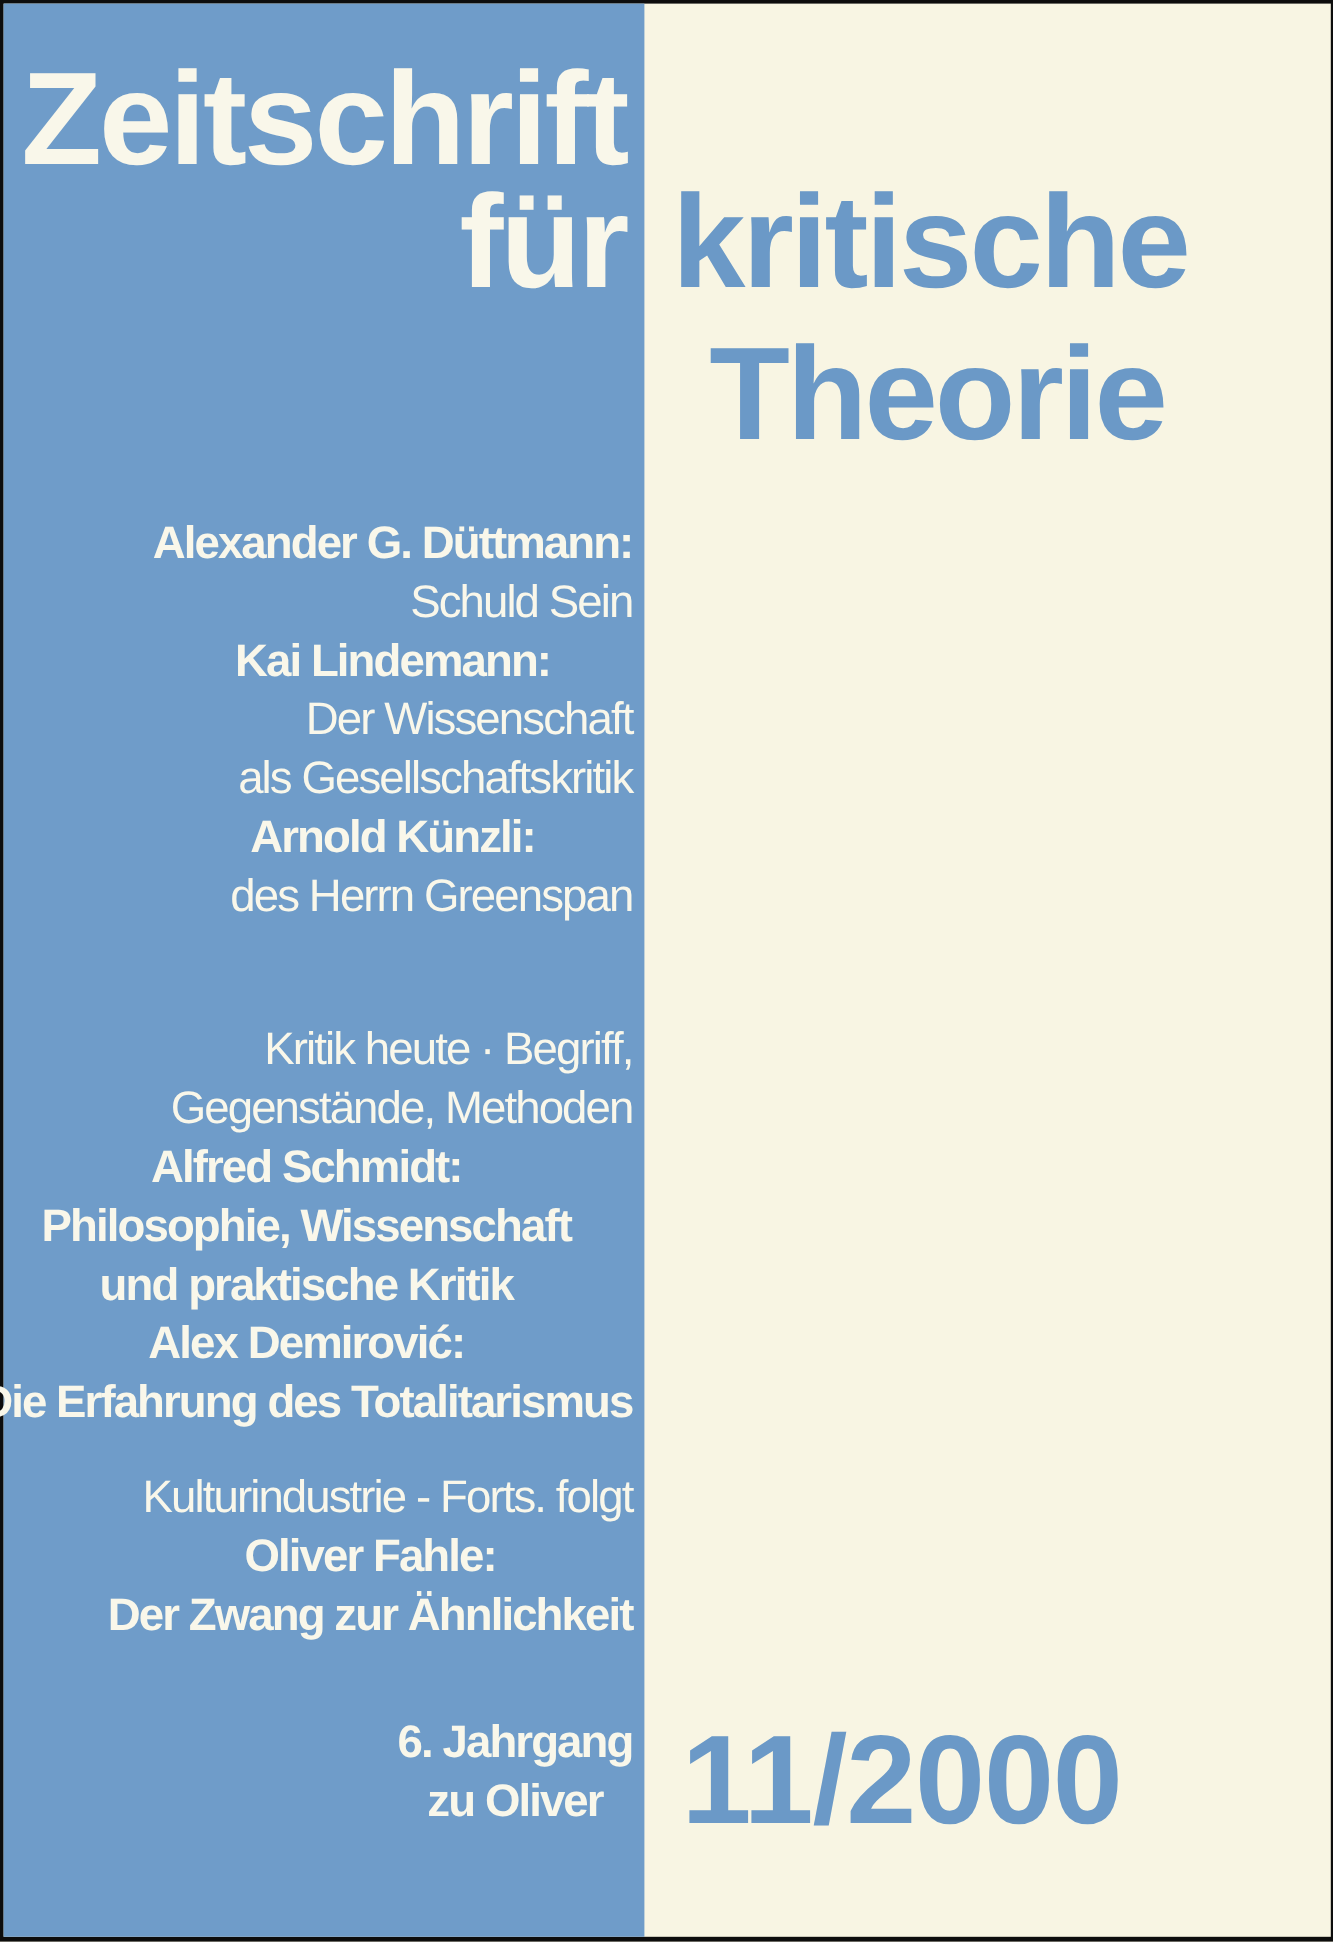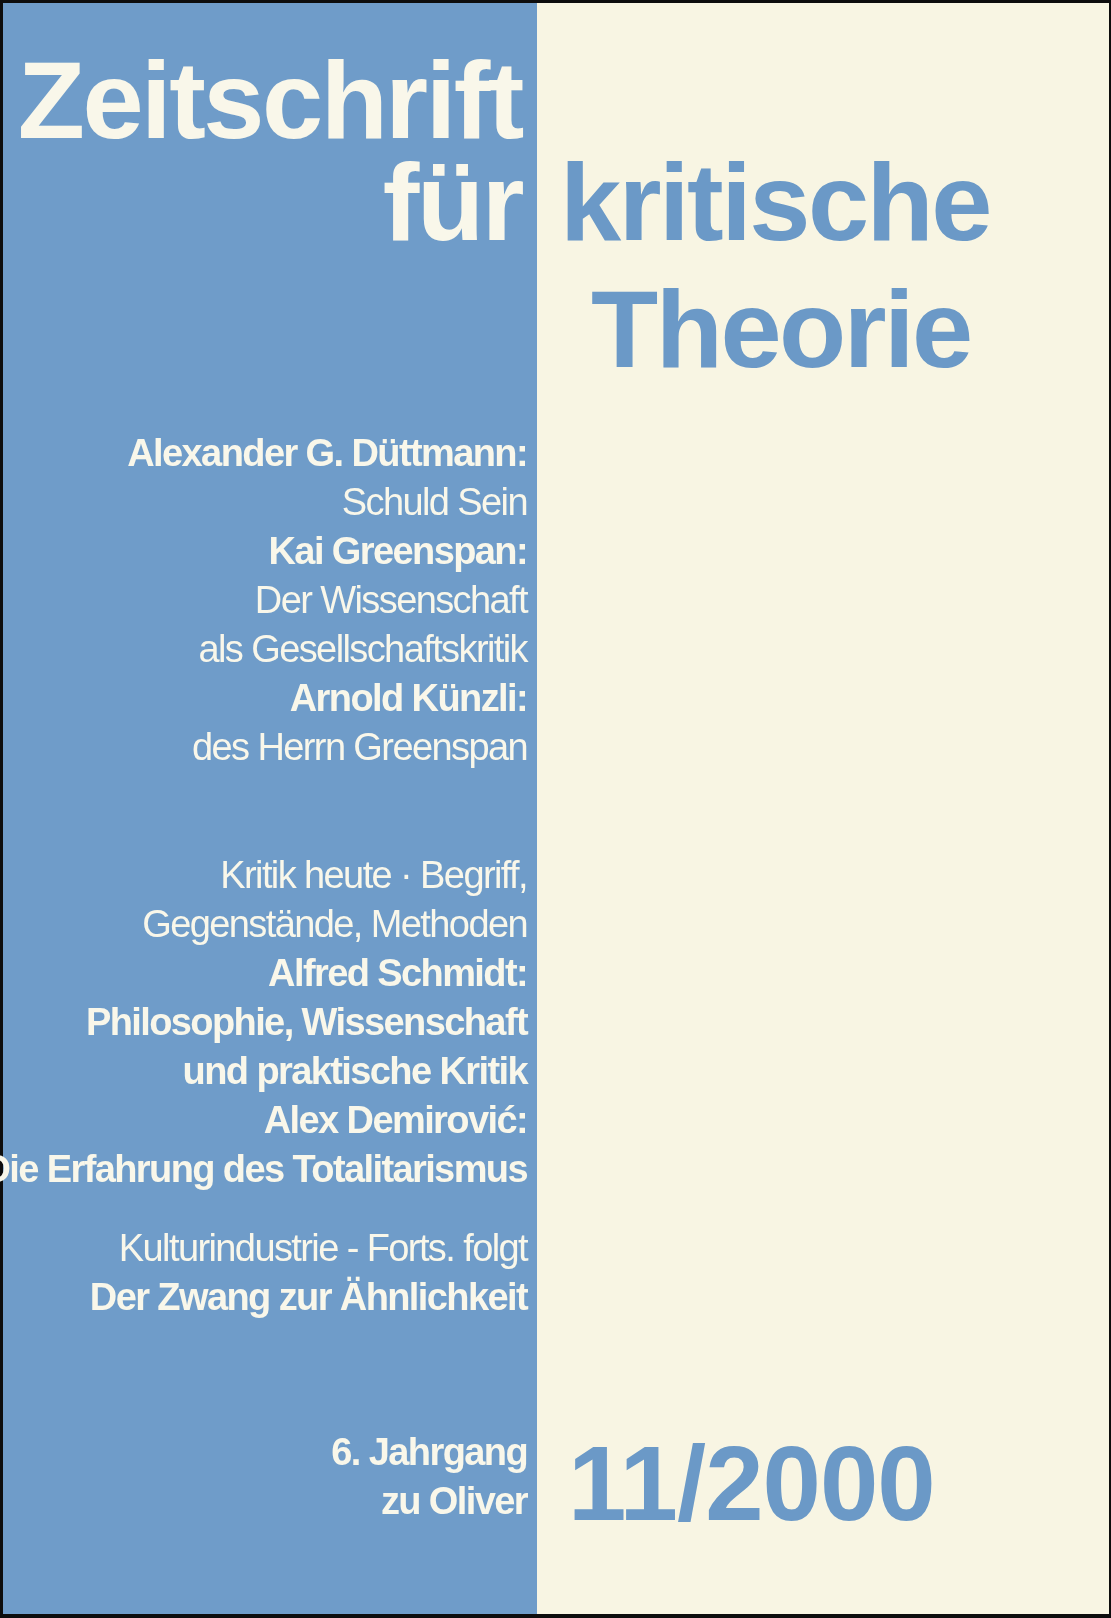--- a/index.html
+++ b/index.html
@@ -30,21 +30,21 @@
   .t-fuer{top:144px;right:587px;}
   .t-kritische{top:144px;left:557px;}
   .t-theorie{top:271px;left:548px;margin-left:40px;}
   .toc-block{
     position:absolute;right:582px;
     text-align:right;white-space:nowrap;
     font-size:38px;line-height:49px;letter-spacing:-1.6px;
     color:var(--white-text);
     font-weight:400;
   }
-  .toc-block .bold{font-weight:700;}
+  .toc-block .bold{font-weight:700;text-align:center;}
   .toc-1{top:426px;}
   .toc-2{top:848px;}
   .toc-3{top:1221px;margin-left:18px;}
   .toc-4{top:1425px;}
   .issue-number{
     position:absolute;left:565px;top:1428px;
     font-size:105px;font-weight:700;line-height:1;
     letter-spacing:-1px;
     color:var(--blue-text);
     white-space:nowrap;
@@ -60,37 +60,38 @@
 
   <div class="title-word title-white t-fuer">für</div>
 
   <div class="title-word title-blue t-kritische">kritische</div>
 
   <div class="title-word title-blue t-theorie">Theorie</div>
 
   <div class="toc-block toc-1">
       <div class="toc-line bold">Alexander G. Düttmann:</div>
       <div class="toc-line">Schuld Sein</div>
-      <div class="toc-line bold">Kai Greenspan:</div>
+      <div class="toc-line bold">Kai Lindemann:</div>
       <div class="toc-line">Der Wissenschaft</div>
       <div class="toc-line">als Gesellschaftskritik</div>
       <div class="toc-line bold">Arnold Künzli:</div>
       <div class="toc-line">des Herrn Greenspan</div>
     </div>
   <div class="toc-block toc-2">
       <div class="toc-line">Kritik heute · Begriff,</div>
       <div class="toc-line">Gegenstände, Methoden</div>
       <div class="toc-line bold">Alfred Schmidt:</div>
       <div class="toc-line bold">Philosophie, Wissenschaft</div>
       <div class="toc-line bold">und praktische Kritik</div>
       <div class="toc-line bold">Alex Demirović:</div>
       <div class="toc-line bold">Die Erfahrung des Totalitarismus</div>
     </div>
   <div class="toc-block toc-3">
       <div class="toc-line">Kulturindustrie - Forts. folgt</div>
+      <div class="toc-line bold">Oliver Fahle:</div>
       <div class="toc-line bold">Der Zwang zur Ähnlichkeit</div>
     </div>
   <div class="toc-block toc-4">
       <div class="toc-line bold">6. Jahrgang</div>
       <div class="toc-line bold">zu Oliver</div>
     </div>
 
   <div class="issue-number">11/2000</div>
 </div>
 

